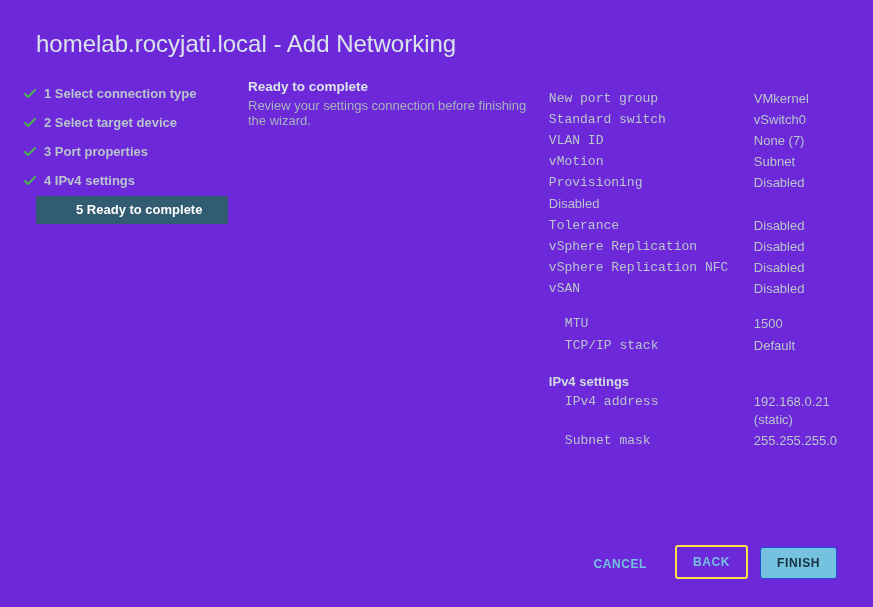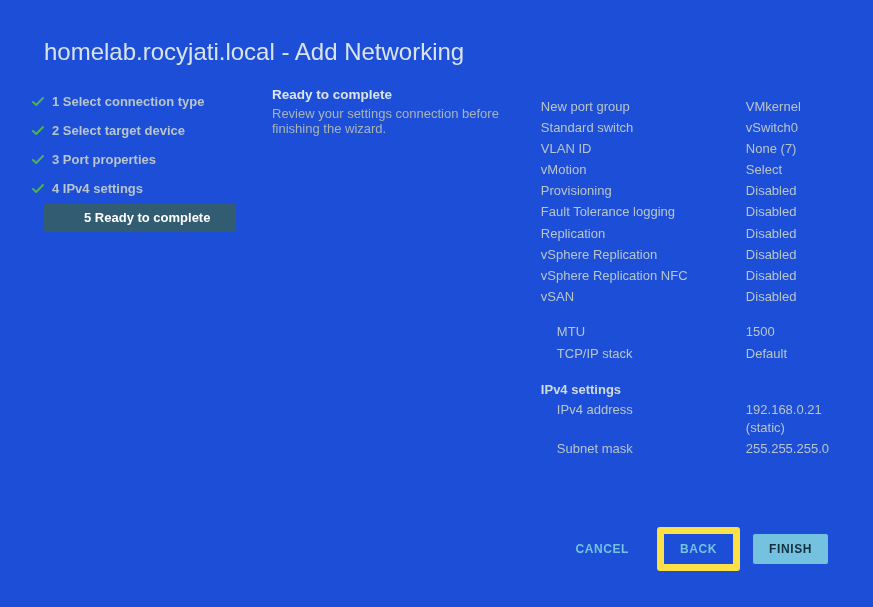--- a/index.html
+++ b/index.html
@@ -6,39 +6,38 @@
   body {
     background: #0a0f14;
     font-family: -apple-system, BlinkMacSystemFont, "Segoe UI", Arial, sans-serif;
     font-size: 13px;
     color: #b8c5cc;
     width: 873px;
     height: 607px;
     overflow: hidden;
   }
   .dialog {
-    background: #1d4ed8;
+    background: #6d28d9;
     width: 873px;
     height: 607px;
     display: flex;
     flex-direction: column;
-    padding: 16px;
+    padding: 8px;
   }
   .title {
     font-size: 24px;
     font-weight: 300;
     color: #d9e4ea;
     padding: 22px 28px 18px 28px;
   }
   .body {
     display: flex;
     flex: 1;
     padding: 0 0 0 0;
     overflow: hidden;
-    gap: 16px;
   }
   .sidebar {
     width: 230px;
     padding: 4px 0 0 8px;
   }
   .step {
     display: flex;
     align-items: center;
     padding: 6px 10px 6px 22px;
     color: #b8c5cc;
@@ -91,38 +90,39 @@
   }
   .row {
     display: flex;
     padding: 1.5px 0;
     font-size: 13px;
     color: #b8c5cc;
     line-height: 1.4;
   }
   .row .k {
     width: 205px;
+    font-family: Liberation Mono, monospace;
   }
   .row.indent .k {
     padding-left: 16px;
   }
   .row .v {
     flex: 1;
     color: #b8c5cc;
   }
   .section-head {
     font-weight: 700;
     color: #d0dbe1;
     padding: 4px 0 2px 0;
   }
   .spacer-sm { height: 14px; }
   .footer {
     display: flex;
     justify-content: flex-end;
-    align-items: center;
+    align-items: flex-end;
     gap: 12px;
     padding: 16px 28px 20px 28px;
   }
   .btn {
     font-size: 12px;
     font-weight: 600;
     letter-spacing: 0.6px;
     padding: 8px 16px;
     border-radius: 3px;
     cursor: pointer;
@@ -131,21 +131,21 @@
     min-width: 64px;
   }
   .btn-text {
     color: #74c2e0;
     background: transparent;
     border: none;
   }
   .btn-outline {
     color: #74c2e0;
     background: transparent;
-    border: 7px solid #fde047;
+    border: 2px solid #fde047;
   }
   .btn-primary {
     color: #12303d;
     background: #74c2e0;
     border: 1px solid #1d4ed8;
   }
 </style>
 </head>
 <body>
 
@@ -213,32 +213,31 @@
         <div class="row">
             <div class="k">Standard switch</div>
             <div class="v">vSwitch0</div>
           </div>
         <div class="row">
             <div class="k">VLAN ID</div>
             <div class="v">None (7)</div>
           </div>
         <div class="row">
             <div class="k">vMotion</div>
-            <div class="v">Select</div>
+            <div class="v">Subnet</div>
           </div>
         <div class="row">
             <div class="k">Provisioning</div>
             <div class="v">Disabled</div>
           </div>
         <div class="row">
-            <div class="k">Fault Tolerance logging</div>
-            <div class="v">Disabled</div>
-          </div>
-        <div class="row">
-            <div class="k">Replication</div>
+            <div class="v">Disabled</div>
+          </div>
+        <div class="row">
+            <div class="k">Tolerance</div>
             <div class="v">Disabled</div>
           </div>
         <div class="row">
             <div class="k">vSphere Replication</div>
             <div class="v">Disabled</div>
           </div>
         <div class="row">
             <div class="k">vSphere Replication NFC</div>
             <div class="v">Disabled</div>
           </div>

